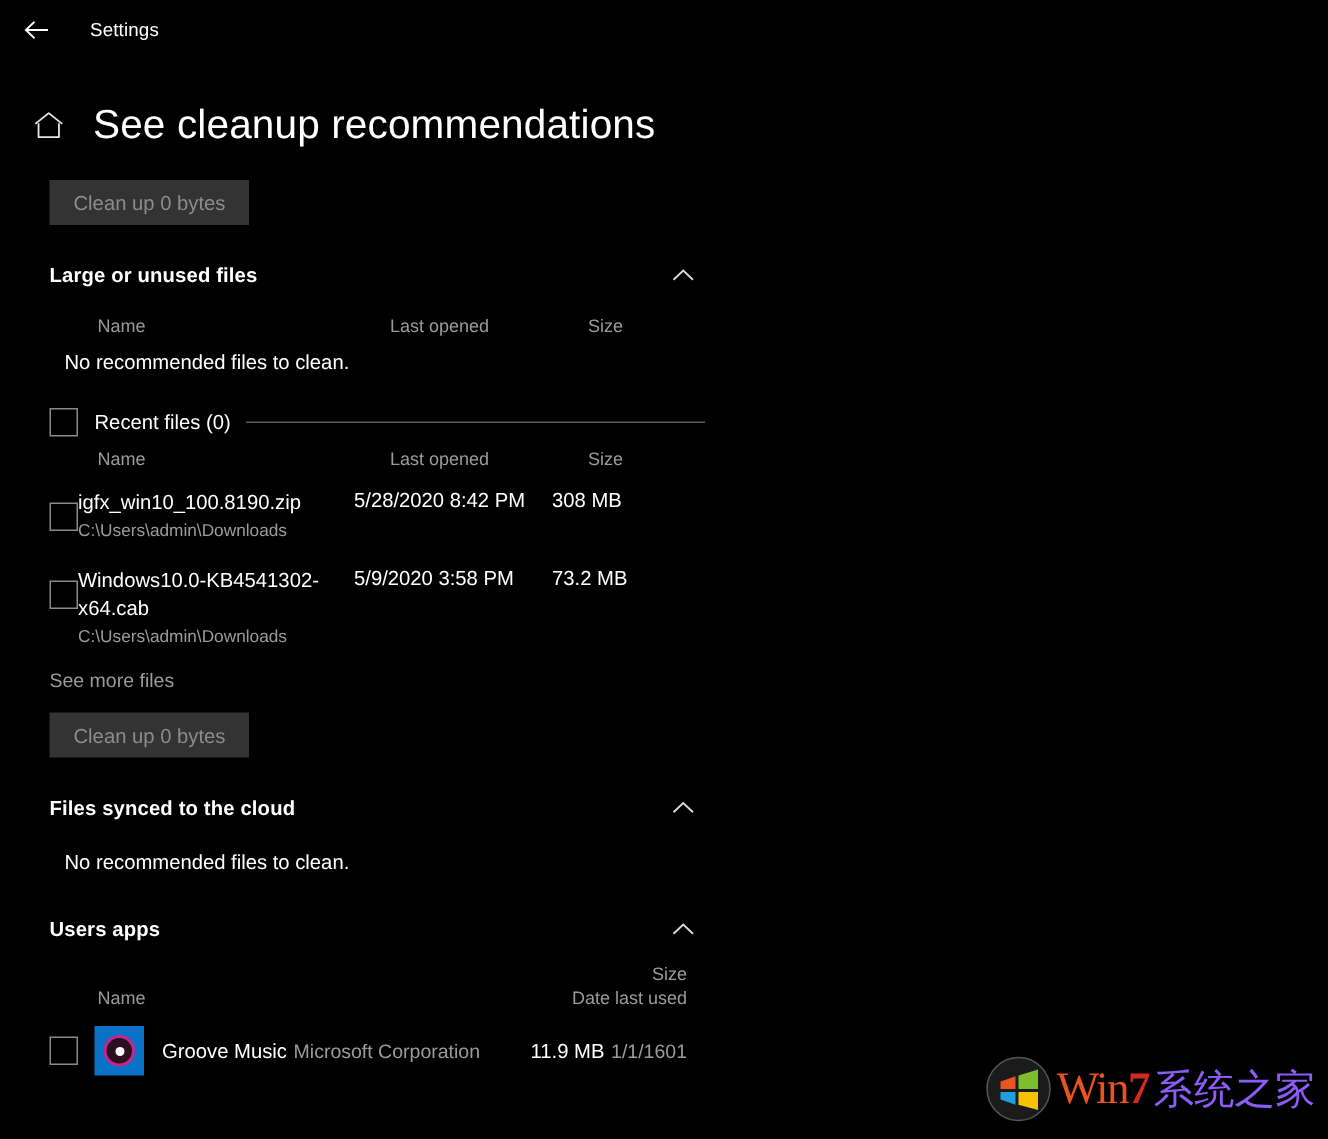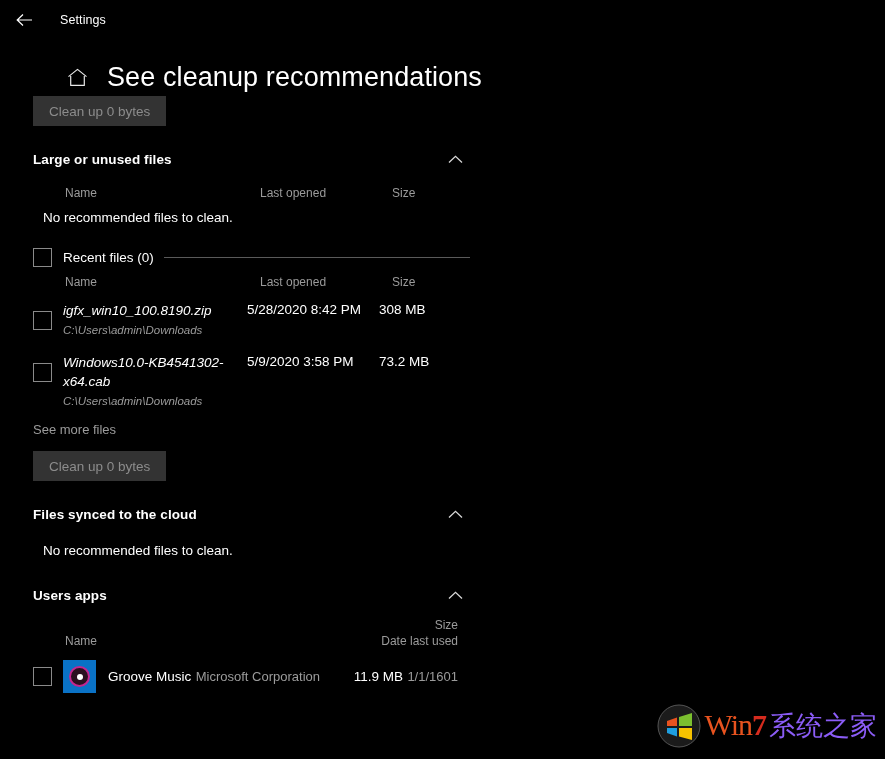--- a/index.html
+++ b/index.html
@@ -23,33 +23,33 @@
     color: #ffffff;
   }
   .back-btn svg { display:block; }
   .titlebar-title {
     font-size: 12.5px; color: #ffffff; margin-left: 14px; letter-spacing: .1px;
   }
 
   
   .page-header {
     position: absolute; top: 55px; left: 0; width: 520px; height: 44px;
-    display: flex; align-items: center; padding-left: 45px;
+    display: flex; align-items: flex-end;
   }
   .home-icon {
     width: 32px; height: 32px; margin-left: 16px;
     display: flex; align-items: center; justify-content: center; color: #e8e8e8;
   }
   .page-title {
     margin-left: 14px; font-size: 27px; font-weight: 400; color: #ffffff;
     letter-spacing: .1px; white-space: nowrap;
   }
 
   
-  .content { position: absolute; top: 96px; left: 0; width: 520px; }
+  .content { position: absolute; top: 120px; left: 0; width: 520px; }
 
   .btn-cleanup {
     display: block;
     margin-left: 33px;
     background: #333333;
     color: #8c8c8c;
     border: none;
     font-family: "Liberation Sans", sans-serif;
     font-size: 13.5px;
     height: 30px;
@@ -92,21 +92,21 @@
   .empty-msg {
     margin-left: 43px; font-size: 13.5px; color: #ffffff; padding: 6px 0 2px 0;
   }
 
   
   .file-row {
     display: flex; align-items: flex-start; margin-left: 33px; width: 455px;
     padding: 8px 0 6px 0;
   }
   .file-row .cb { margin-top: 10px; }
-  .file-main { margin-left: 11px; width: 184px; font-style: italic; }
+  .file-main { width: 184px; }
   .file-name { font-size: 13.5px; color: #ffffff; line-height: 19px; }
   .file-path { font-size: 11.5px; color: #9b9b9b; line-height: 17px; margin-top: 1px; }
   .file-opened { width: 132px; font-size: 13.5px; color: #ffffff; padding-top: 1px; }
   .file-size { width: 78px; font-size: 13.5px; color: #ffffff; padding-top: 1px; }
 
   .link-more {
     margin-left: 33px; font-size: 13px; color: #9b9b9b; padding: 6px 0; display:inline-block;
   }
 
   

